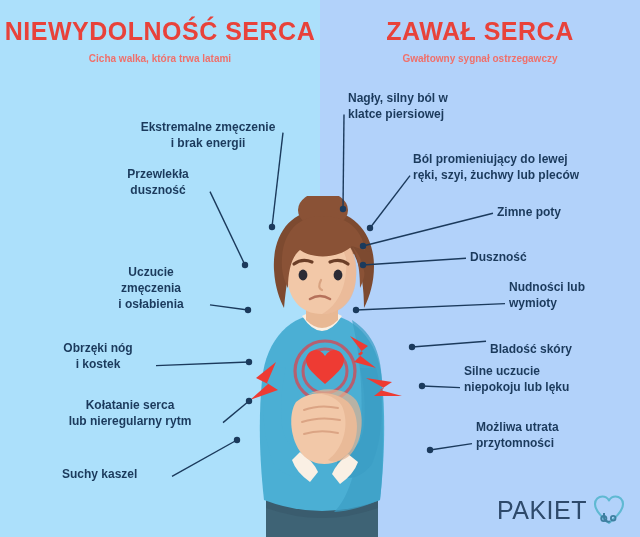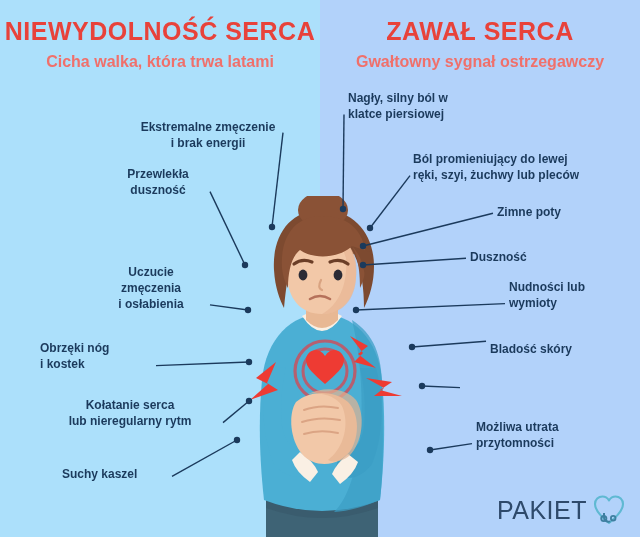--- a/index.html
+++ b/index.html
@@ -24,32 +24,32 @@
     position:absolute;top:18px;width:320px;text-align:center;
     z-index:6;
   }
   .col-head.left{left:0;}
   .col-head.right{left:320px;}
   .col-title{
     font-size:25px;font-weight:700;letter-spacing:.5px;
     color:#E8423A;line-height:1.1;margin:0 0 7px 0;
   }
   .col-sub{
-    font-size:16px;font-weight:700;color:#F0706B;
+    font-size:10px;font-weight:700;color:#F0706B;
     line-height:1.15;margin:0;
   }
 
   
   .label{
     position:absolute;z-index:7;
     color:#1B3A5C;
     font-size:12px;font-weight:700;line-height:1.32;
     white-space:pre-line;
   }
-  .label.r-align{text-align:left;}
+  .label.r-align{text-align:center;}
   .label.l-align{text-align:left;}
   .label.c-align{text-align:center;}
 
   
   #connectors{position:absolute;inset:0;z-index:5;}
 
   
   #character{position:absolute;left:222px;top:196px;z-index:4;}
 
   
@@ -243,15 +243,17 @@
     <div class="label l-align" style="left: 62px; top: 467px; width: 110px;">Suchy kaszel</div>
     <div class="label l-align" style="left: 348px; top: 91px; width: 170px;">Nagły, silny ból w
 klatce piersiowej</div>
     <div class="label l-align" style="left: 413px; top: 152px; width: 226px;">Ból promieniujący do lewej
 ręki, szyi, żuchwy lub pleców</div>
     <div class="label l-align" style="left: 497px; top: 205px; width: 110px;">Zimne poty</div>
     <div class="label l-align" style="left: 470px; top: 250px; width: 100px;">Duszność</div>
     <div class="label l-align" style="left: 509px; top: 280px; width: 118px;">Nudności lub
 wymioty</div>
     <div class="label l-align" style="left: 490px; top: 342px; width: 120px;">Bladość skóry</div>
+    <div class="label l-align" style="left: 464px; top: 364px; width: 160px;">Silne uczucie
+niepokoju lub lęku</div>
     <div class="label l-align" style="left: 476px; top: 420px; width: 146px;">Możliwa utrata
 przytomności</div>
   </div>
 
 </body></html>

